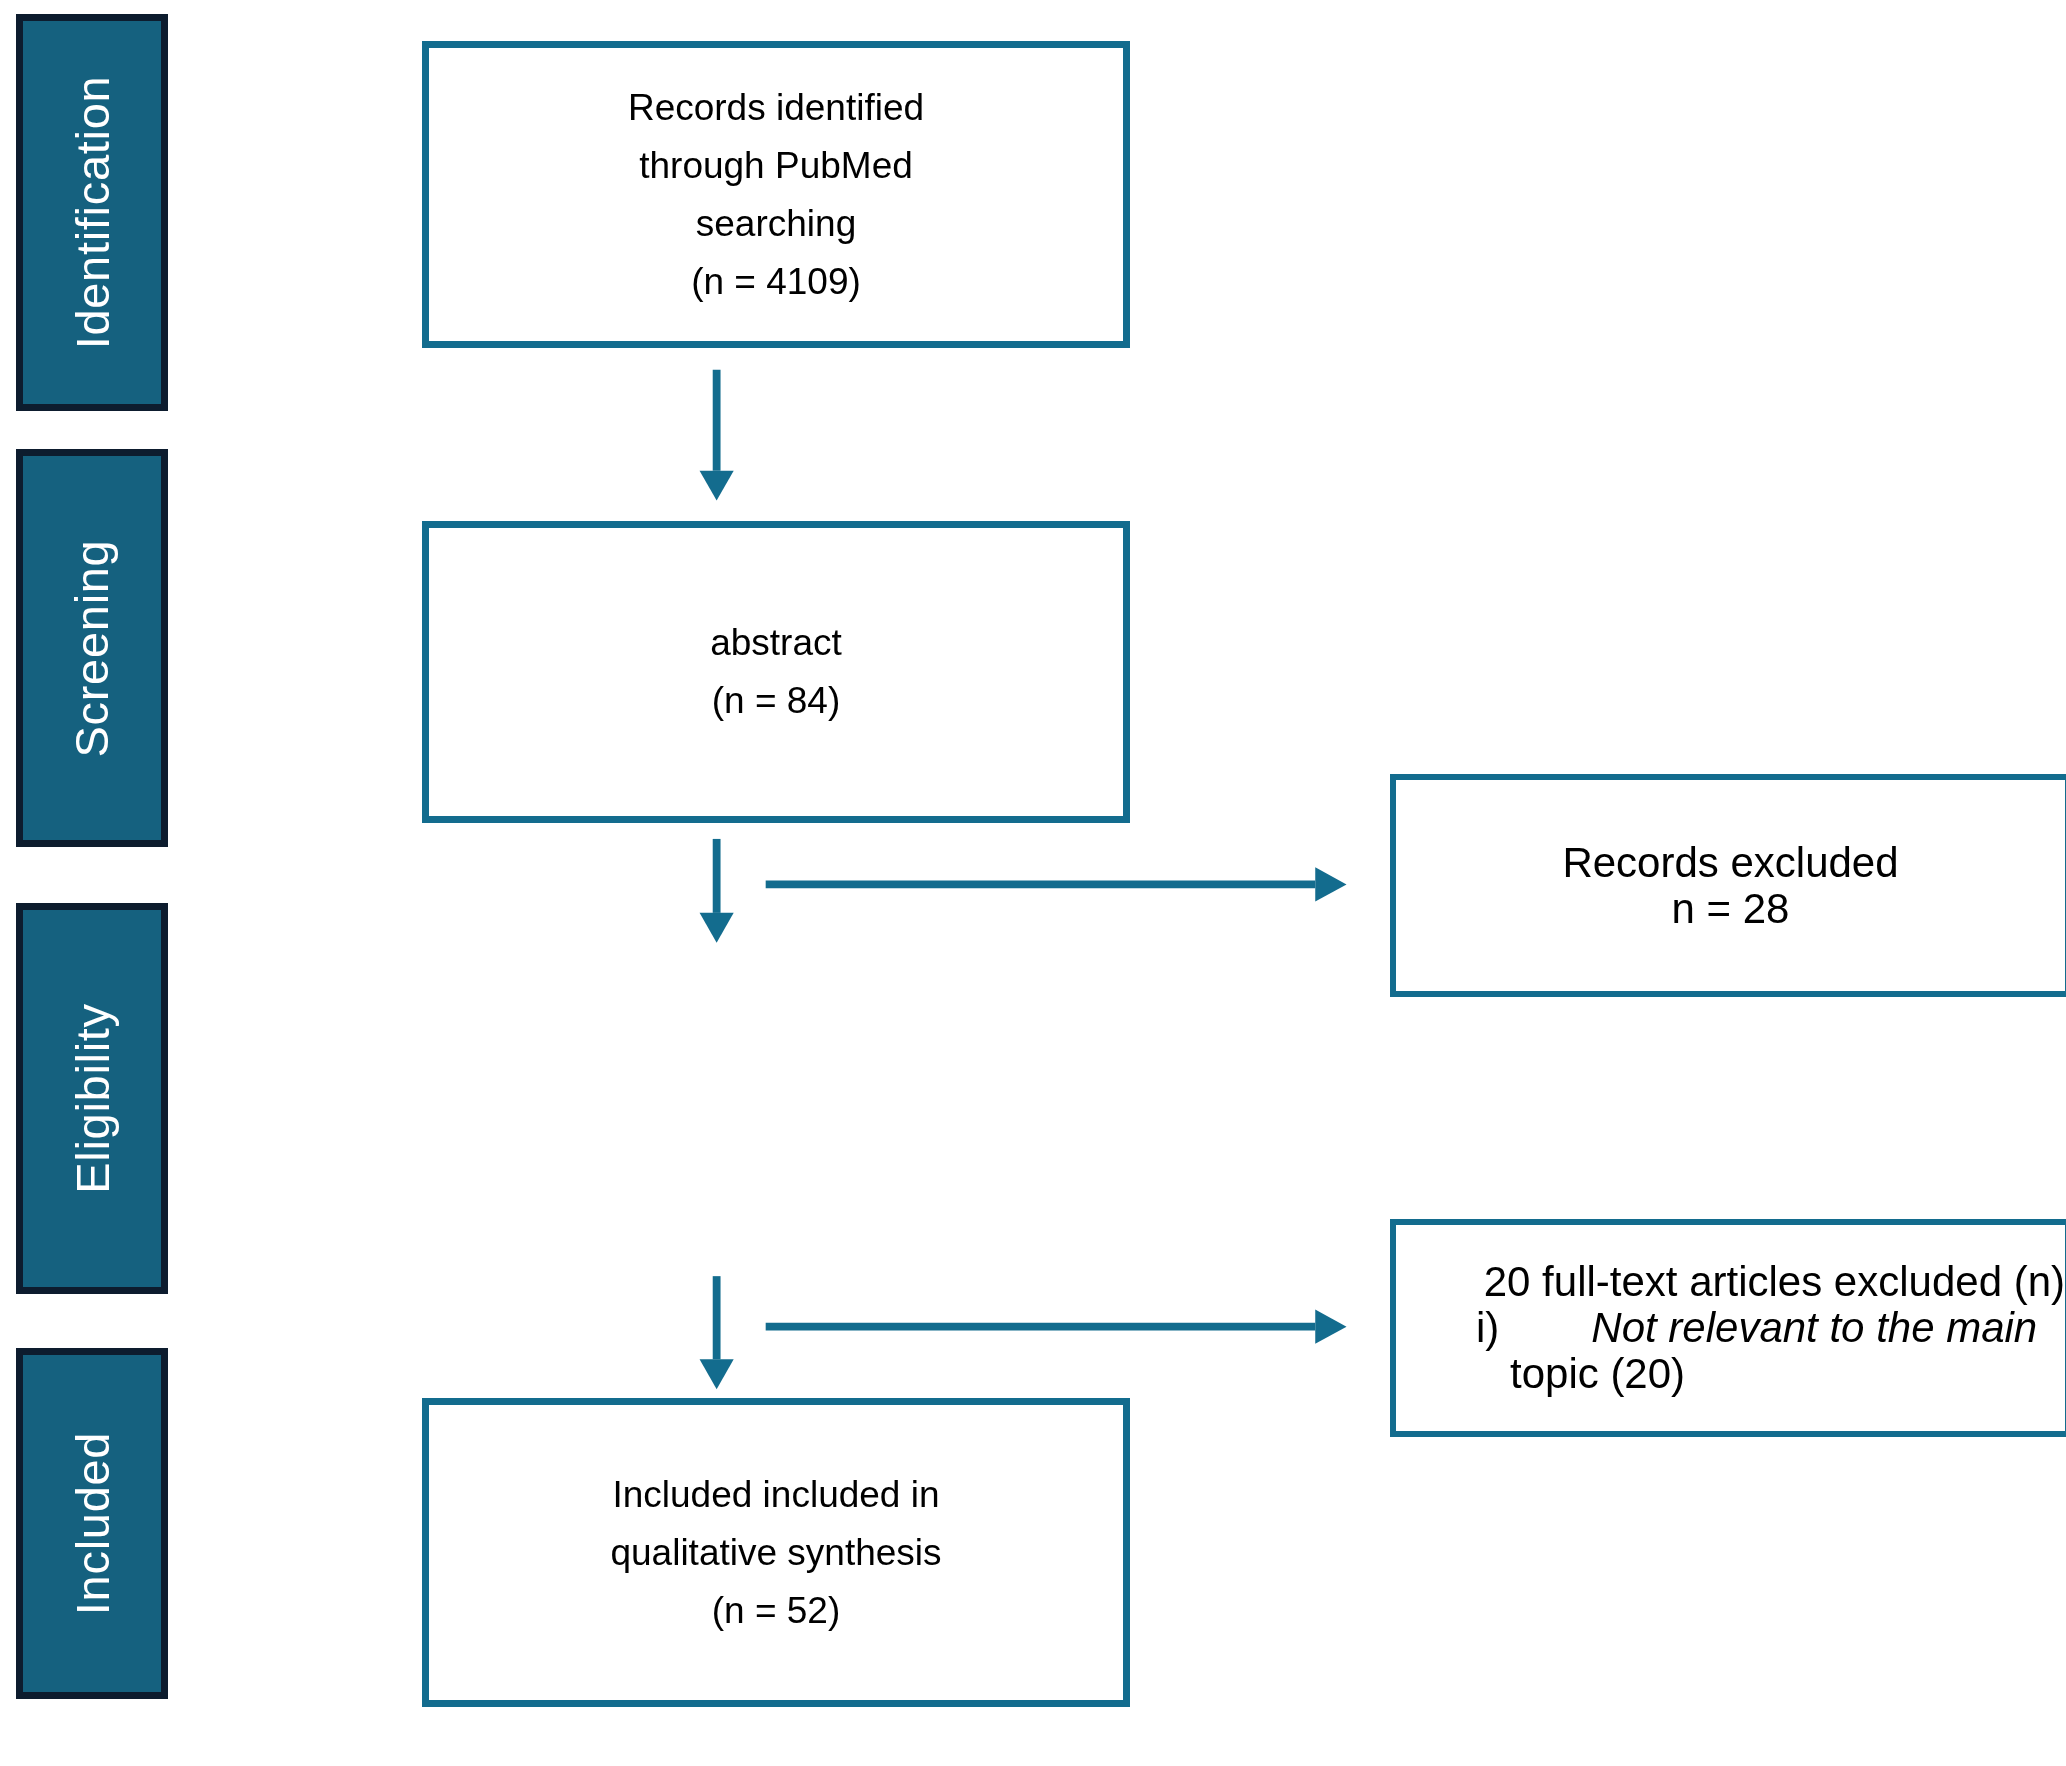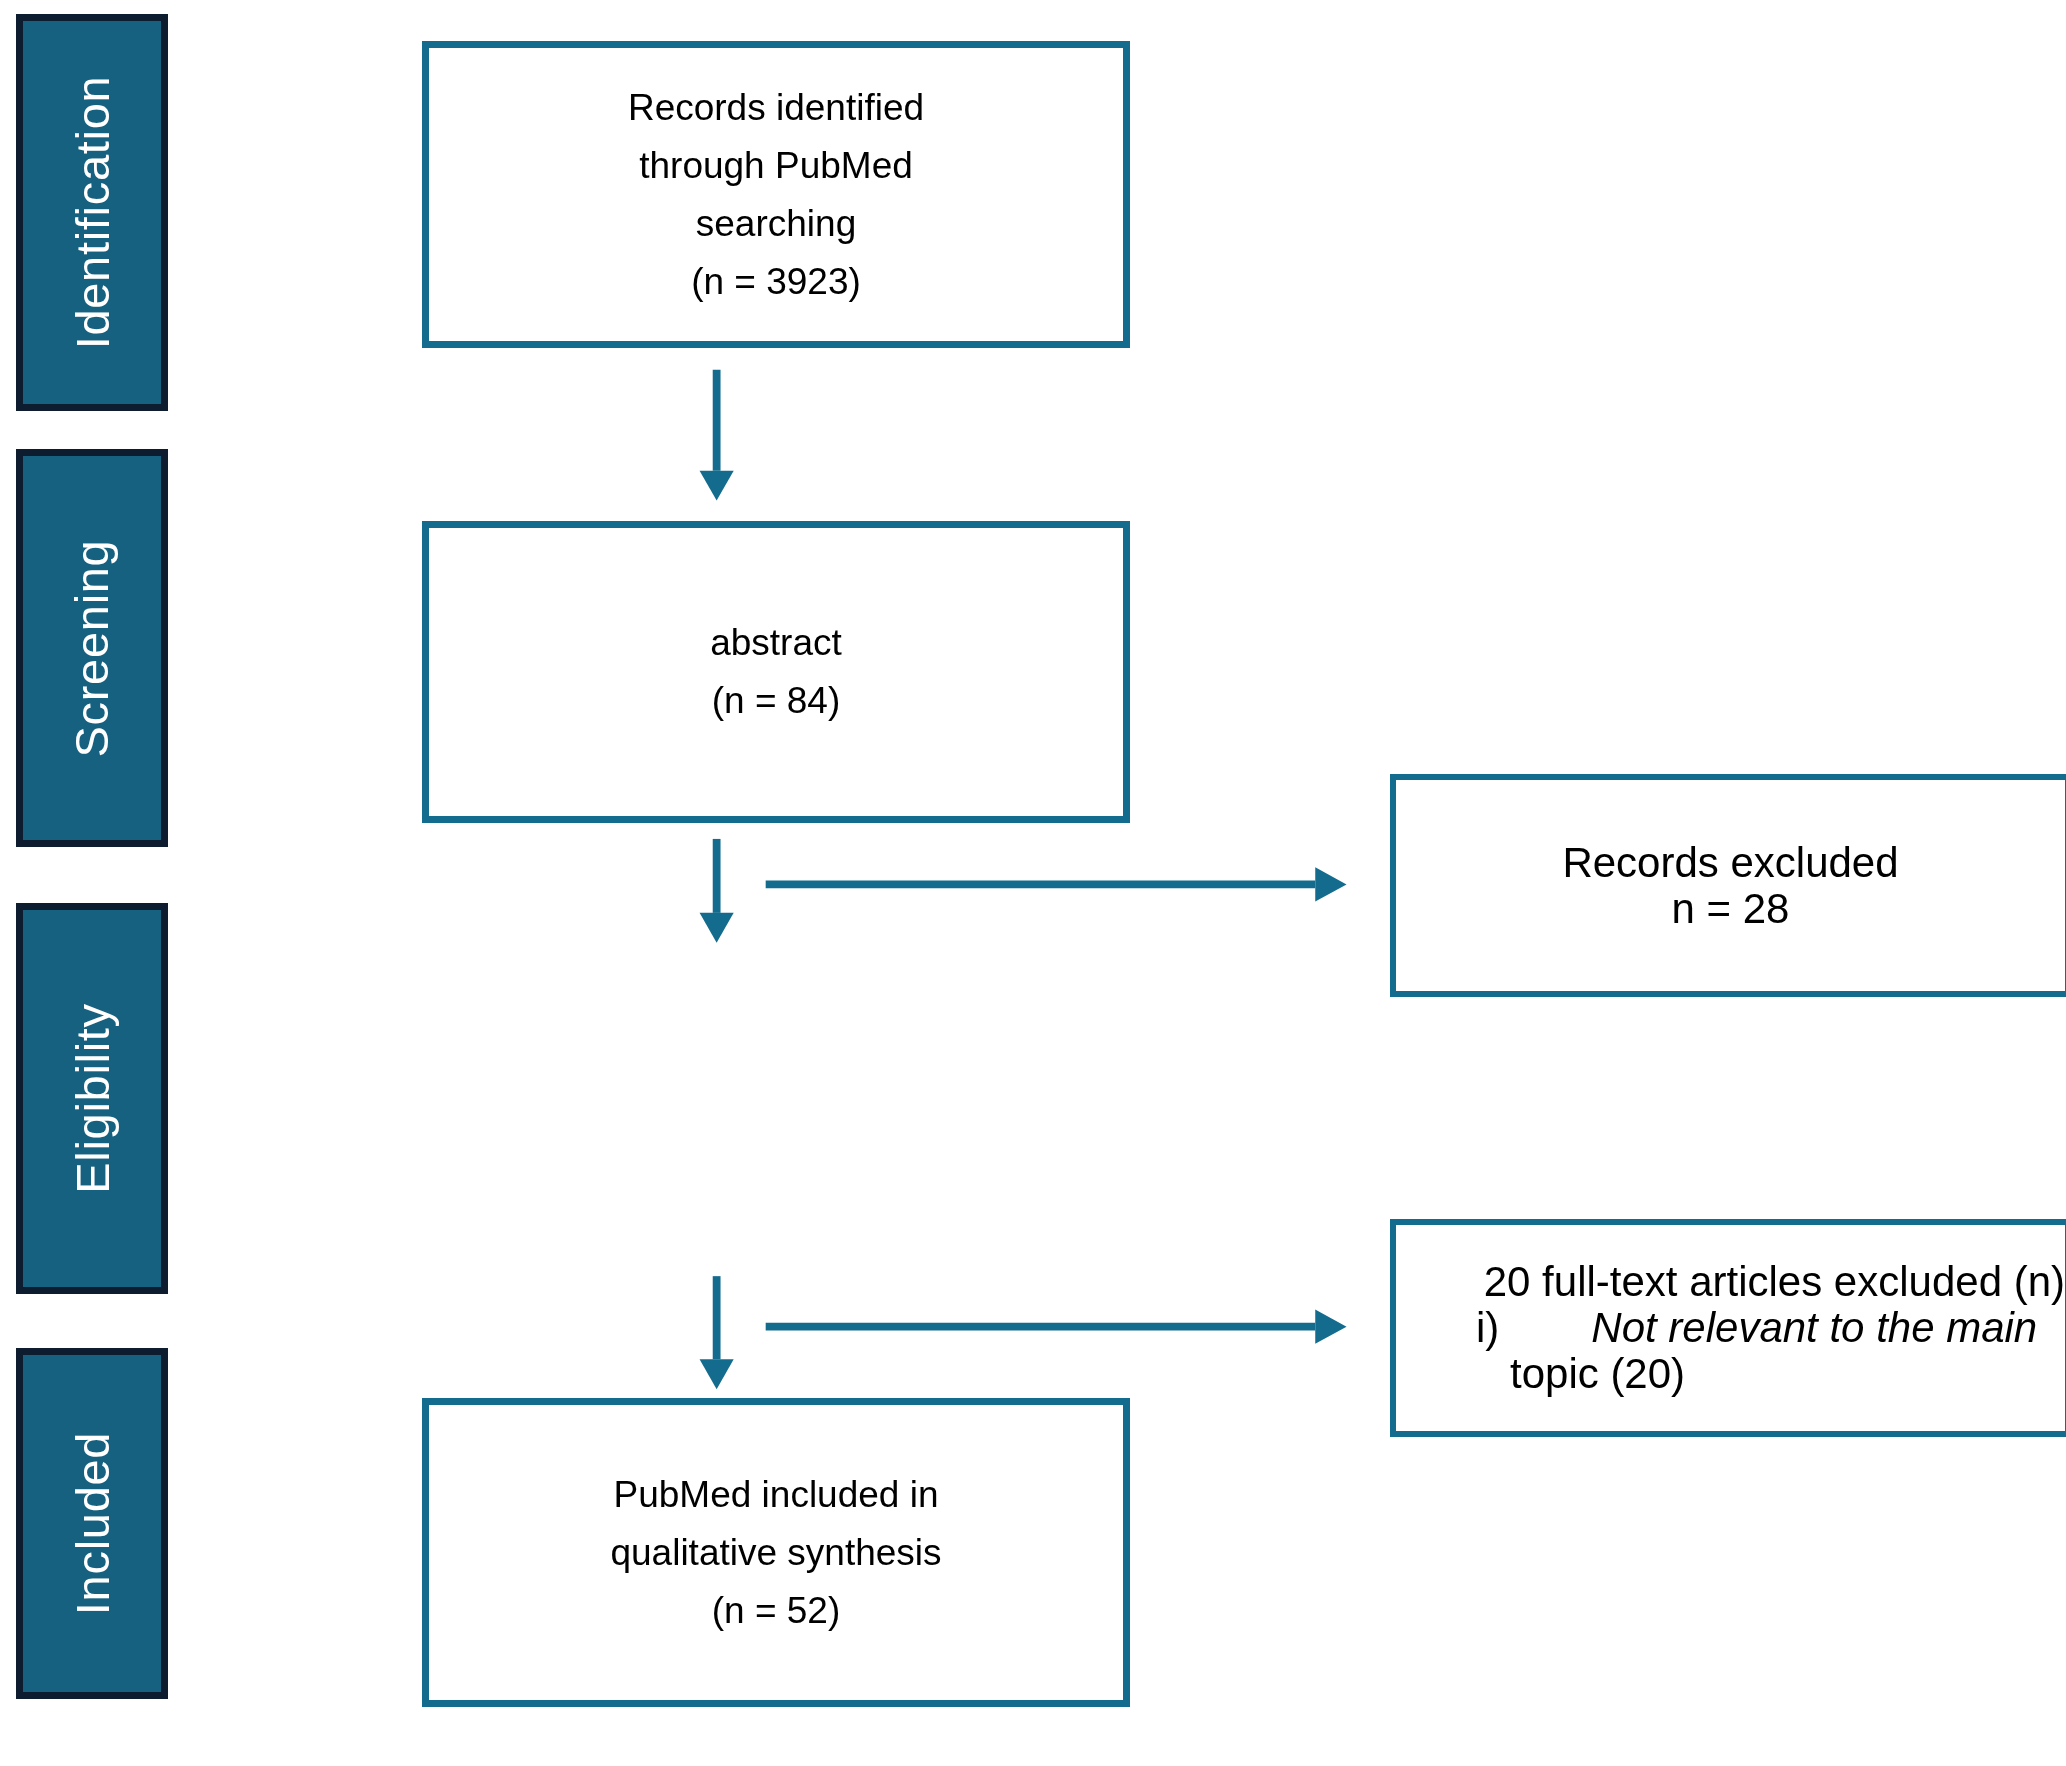--- a/index.html
+++ b/index.html
@@ -115,31 +115,31 @@
     <span class="stage-label">Eligibility</span>
   </div>
   <div class="stage" id="stage-included">
     <span class="stage-label">Included</span>
   </div>
 
   <div class="flow-box" id="box-identified">
     <span class="box-line">Records identified</span>
     <span class="box-line">through PubMed</span>
     <span class="box-line">searching</span>
-    <span class="box-line">(n = 3923)</span>
+    <span class="box-line">(n = 4109)</span>
   </div>
 
   <div class="flow-box" id="box-screened">
     <span class="box-line">abstract</span>
     <span class="box-line">(n = 84)</span>
   </div>
 
 
   <div class="flow-box" id="box-included">
-    <span class="box-line">PubMed included in</span>
+    <span class="box-line">Included included in</span>
     <span class="box-line">qualitative synthesis</span>
     <span class="box-line">(n = 52)</span>
   </div>
 
   <div class="excl-box" id="excl-records">
     <span>Records excluded</span>
     <span>n = 28</span>
   </div>
 
   <div class="excl-box" id="excl-fulltext">

